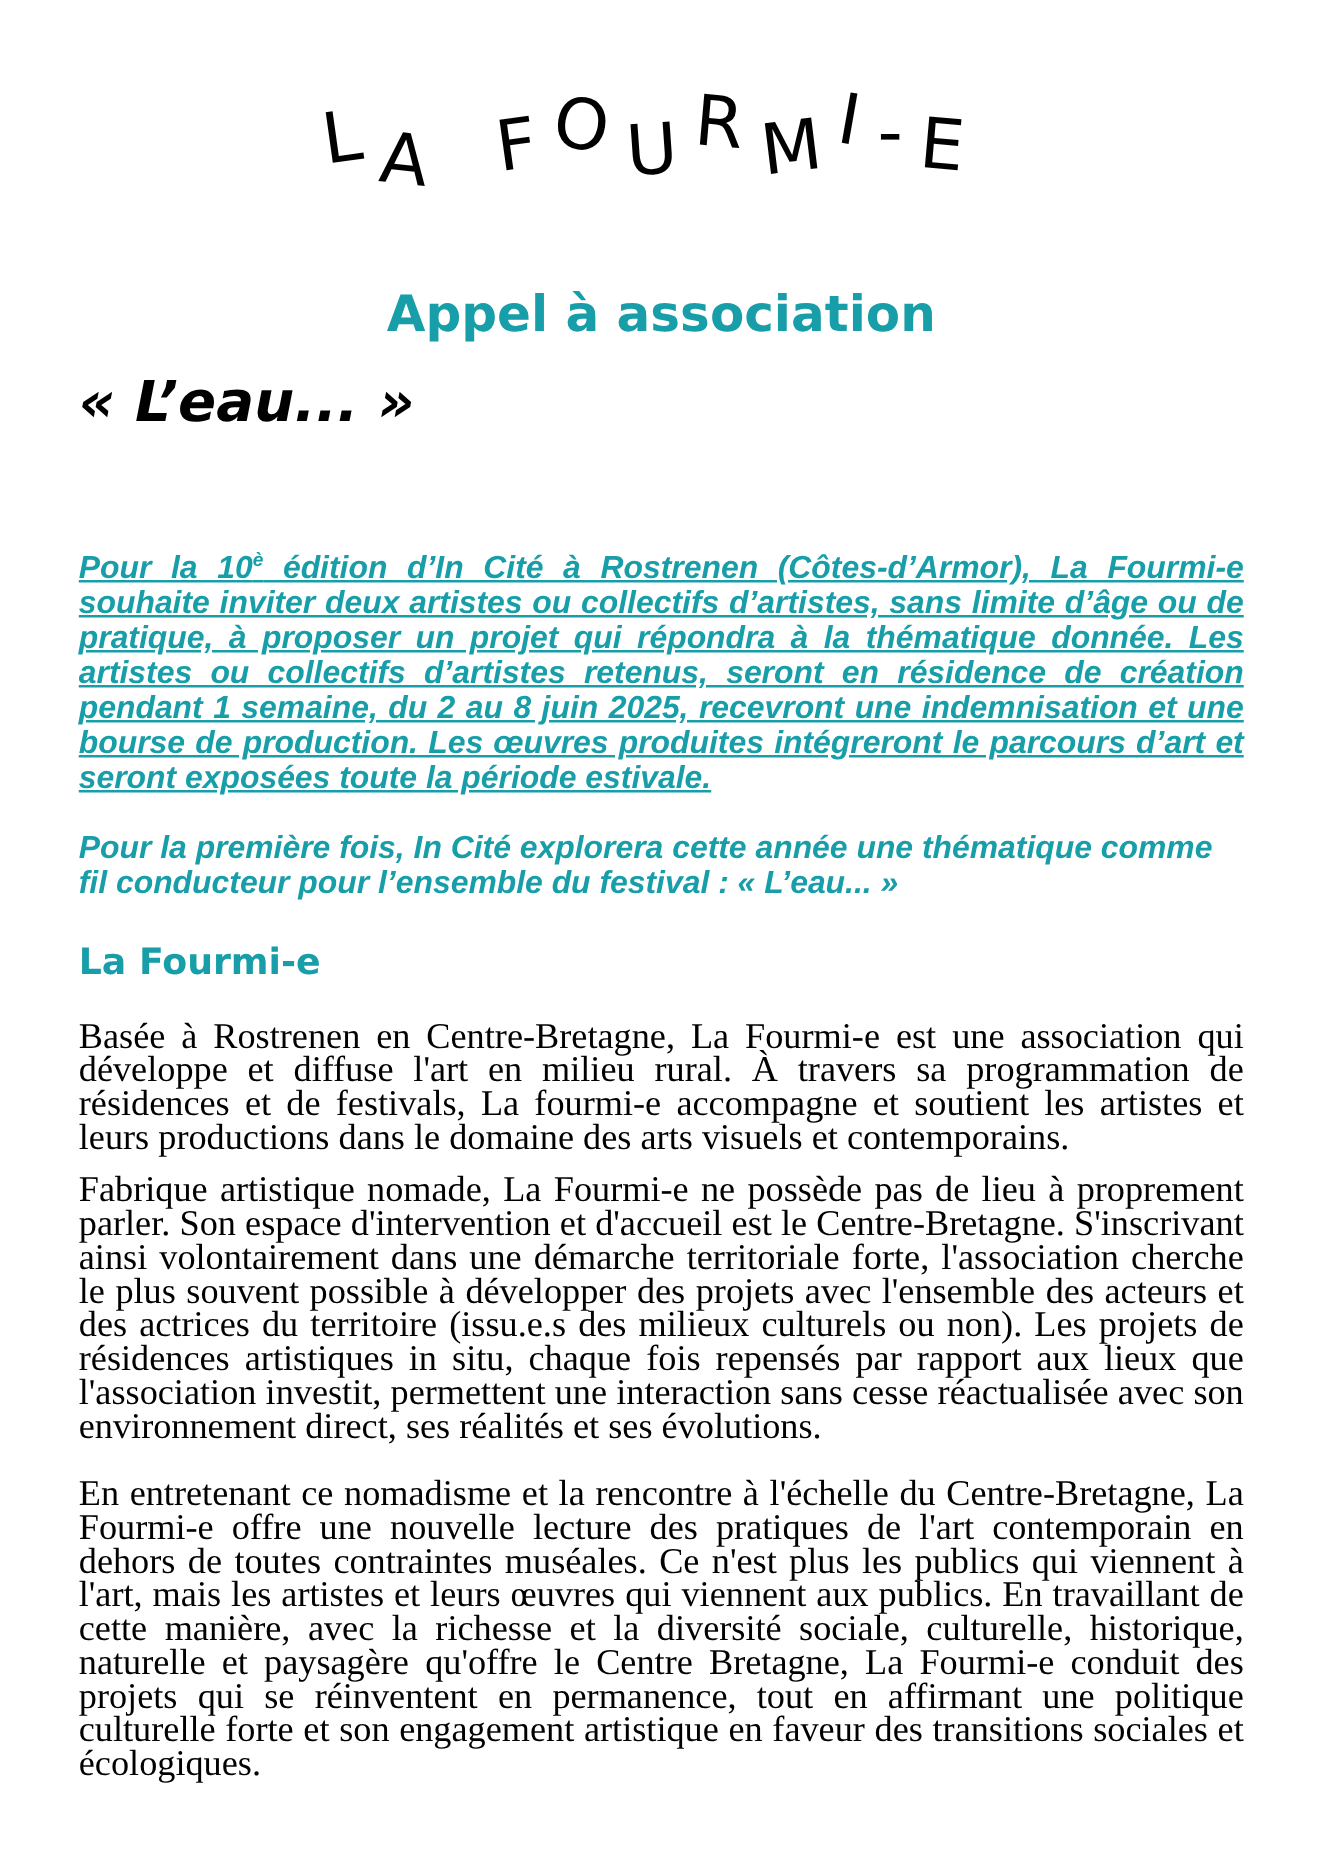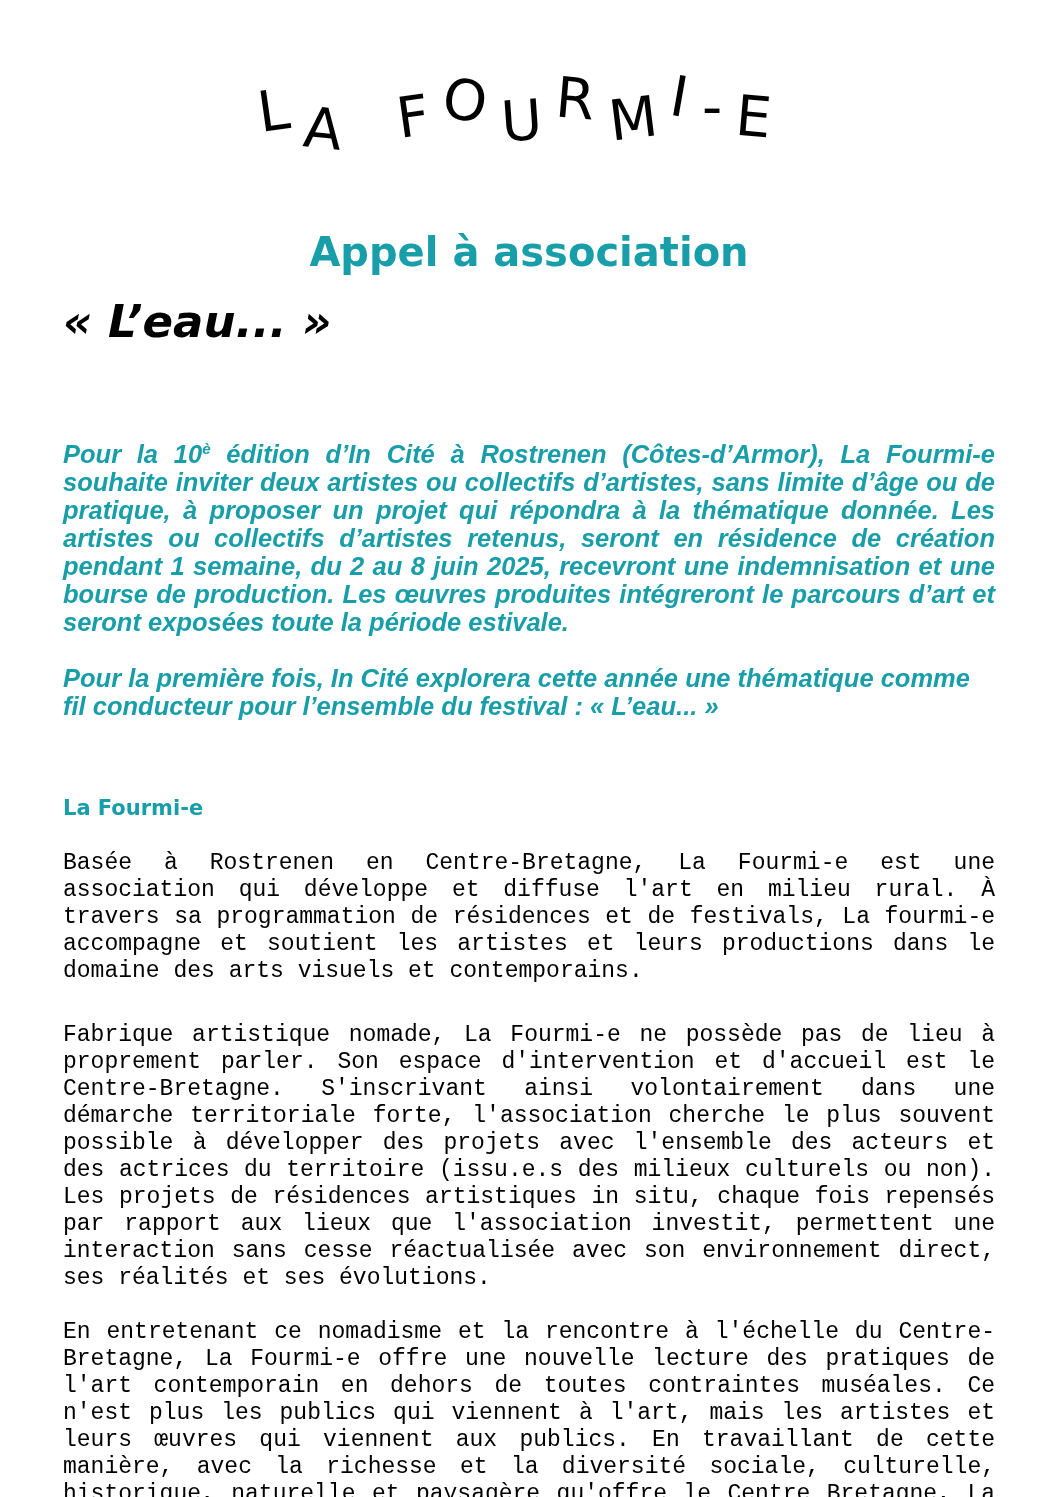--- a/index.html
+++ b/index.html
@@ -80,42 +80,42 @@
   .intro p {
     font-family: "Liberation Sans", sans-serif;
     font-size: 25.5px;
     line-height: 28px;
     font-weight: bold;
     font-style: italic;
     color: var(--accent, #189ea8);
     text-align: justify;
     margin: 0;
   }
-  .intro .p1 { margin-top: 92px; }
+  .intro .p1 { margin-top: 92px; text-decoration: underline; }
   .intro .p2 { margin-top: 28px; text-align: left; }
   .intro sup { font-size: 60%; line-height: 0; }
 
   
   .section-heading {
-    margin-top: 76px;
+    margin-top: 32px;
     font-family: "DejaVu Sans", sans-serif;
-    font-size: 21px;
+    font-size: 29px;
     font-weight: bold;
     color: var(--accent, #189ea8);
   }
   .body-text p {
-    font-family: Liberation Mono, monospace;
-    font-size: 23px;
+    font-family: Liberation Serif, serif;
+    font-size: 29px;
     line-height: 27px;
     color: #000000;
     text-align: justify;
     margin: 0;
   }
   .body-text .bp1 { margin-top: 30px; }
-  .body-text .bp2 { margin-top: 37px; }
+  .body-text .bp2 { margin-top: 15px; }
   .body-text .bp3 { margin-top: 27px; }
 </style>
 </head>
 <body>
 
 <div class="page">
   <div class="content">
 
     <div class="logo">
       <span class="logo-letter">L</span><span class="logo-letter">A</span><span class="logo-letter">F</span><span class="logo-letter">O</span><span class="logo-letter">U</span><span class="logo-letter">R</span><span class="logo-letter">M</span><span class="logo-letter">I</span><span class="logo-letter">-</span><span class="logo-letter">E</span>

